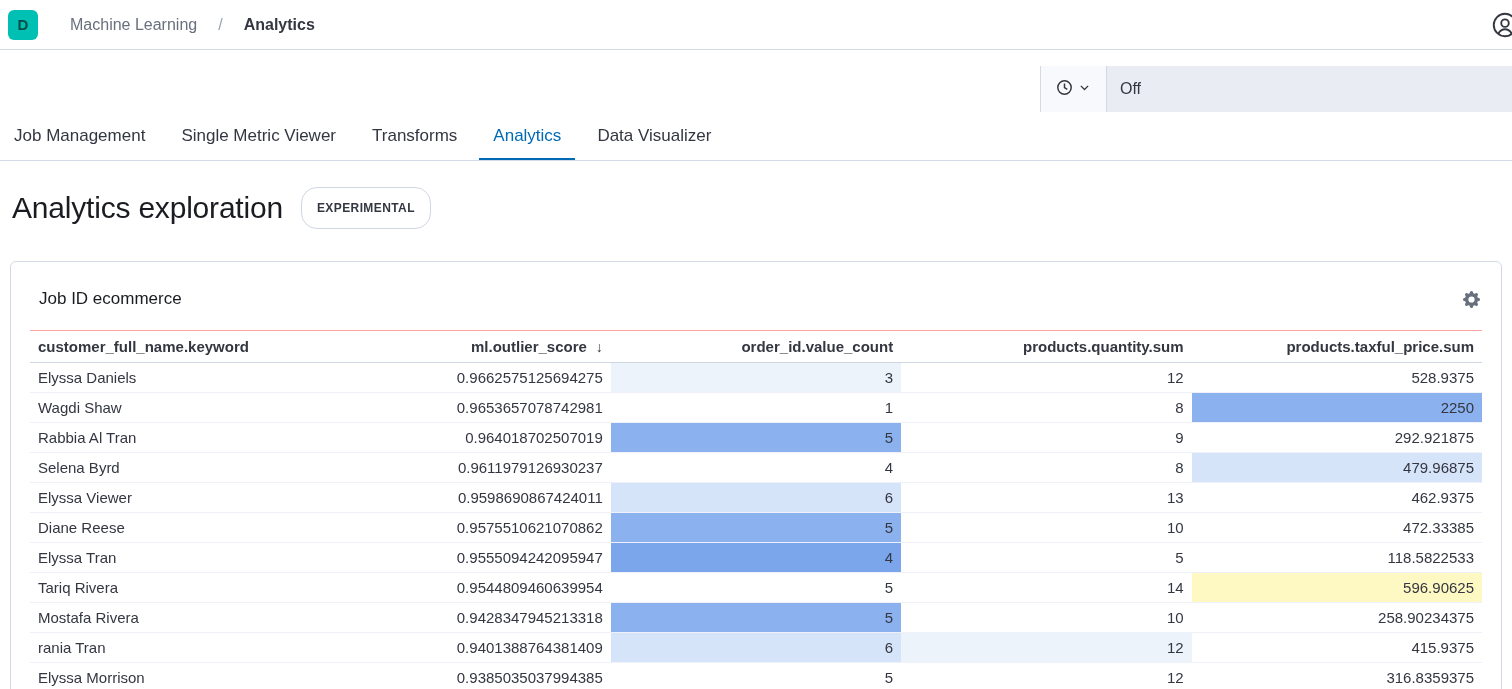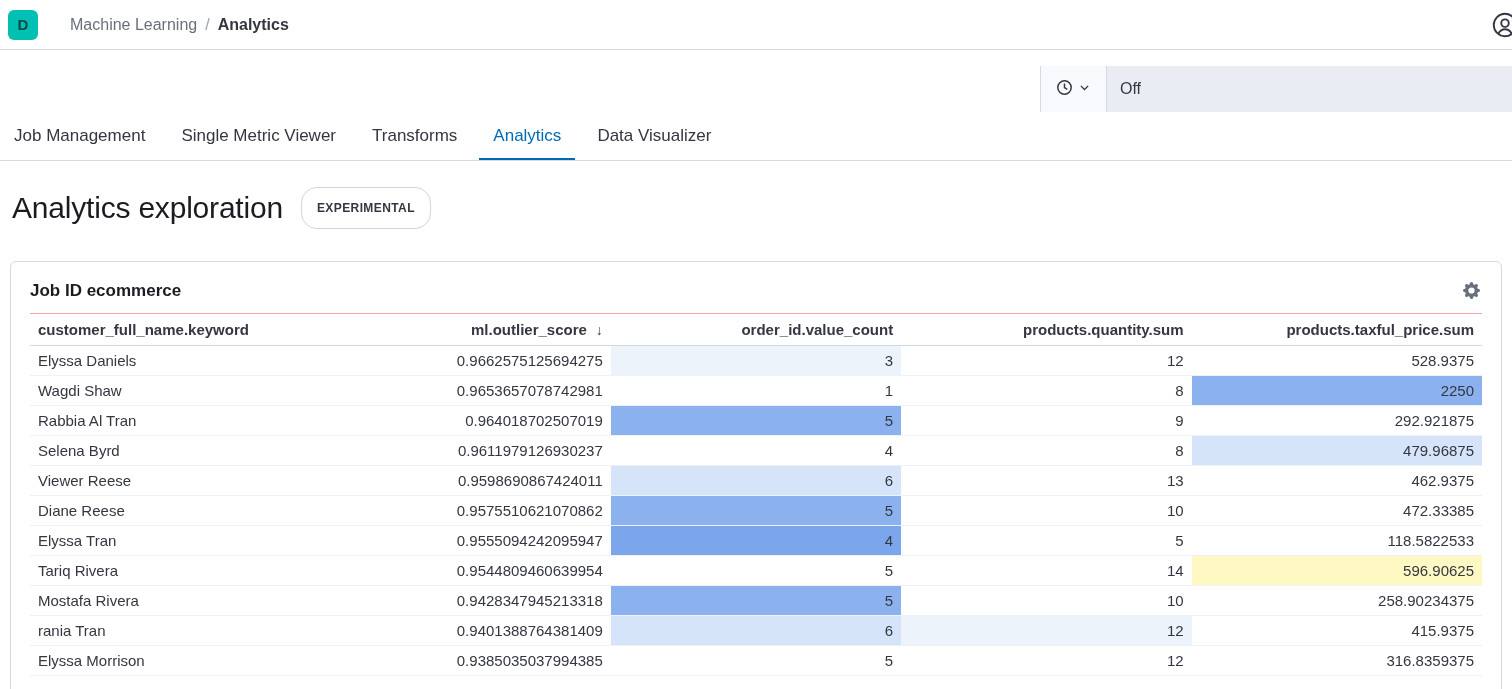--- a/index.html
+++ b/index.html
@@ -7,21 +7,21 @@
   body{
     width:1512px;height:689px;overflow:hidden;
     font-family:"Liberation Sans",sans-serif;
     color:#343741;background:#fff;font-size:15px;
   }
 
   
   .topbar{height:50px;display:flex;align-items:center;border-bottom:1px solid #d3dae6;position:relative;padding-left:8px}
   .space-avatar{width:30px;height:30px;border-radius:6px;display:flex;align-items:center;justify-content:center;
     font-weight:700;font-size:15px;color:#004d47;cursor:pointer;background:#00bfb3}
-  .breadcrumb{margin-left:32px;font-size:16px;display:flex;align-items:center;gap:8px}
+  .breadcrumb{margin-left:32px;font-size:16px;display:flex;align-items:center;gap:21px}
   .crumb-parent{color:#69707d;cursor:pointer}
   .crumb-sep{color:#9aa5b1}
   .crumb-current{font-weight:700;color:#343741}
   .help-btn{position:absolute;right:-8px;top:10px;width:30px;height:30px;background:none;border:none;color:#343741;padding:0;cursor:pointer}
 
   
   .refresh-row{height:62px;position:relative}
   .refresh-bar{position:absolute;top:16px;right:0;width:472px;height:46px;background:#e9edf3;display:flex;align-items:center}
   .quick-btn{width:67px;height:100%;background:#f7f9fc;border:none;border-left:1px solid #d3dae6;border-right:1px solid #d3dae6;
     display:flex;align-items:center;justify-content:center;gap:5px;cursor:pointer;color:#343741}
@@ -36,21 +36,21 @@
   
   .title-row{display:flex;align-items:center;padding:26px 12px 32px}
   .page-title{font-size:30px;font-weight:400;margin:0;color:#1a1c21;letter-spacing:-.2px}
   .badge{margin-left:18px;border:1px solid #cfd7e2;border-radius:16px;padding:13px 15px;font-size:12px;font-weight:700;
     letter-spacing:.4px;color:#343741;background:#fff}
 
   
   .panel{margin:0 10px;border:1px solid #d3dae6;border-radius:6px;padding:18px 19px 0;min-height:434px;
     box-shadow:0 2px 2px -1px rgba(152,162,179,.25);background:#fff}
   .panel-head{display:flex;align-items:center;justify-content:space-between;padding-bottom:12px}
-  .panel-title{font-size:17px;font-weight:700;color:#1a1c21;margin:0}
+  .panel-title{font-size:17px;font-weight:400;color:#1a1c21;margin:9px}
   .gear-btn{background:none;border:none;cursor:pointer;color:#69707d;padding:2px;line-height:0}
 
   
   table{width:100%;border-collapse:collapse;table-layout:fixed;font-size:15px}
   th{font-weight:700;text-align:right;padding:7px 8px;border-top:1px solid #fca5a5;border-bottom:1px solid #cfd7e2;color:#343741;cursor:pointer}
   th:first-child,td:first-child{text-align:left}
   td{text-align:right;padding:6px 8px;border-bottom:1px solid #eef1f7;color:#343741}
   .sort-icon{font-size:14px;margin-left:5px;font-weight:400}
 </style>
 </head>
@@ -168,21 +168,21 @@
           <td>292.921875</td>
         </tr>
         <tr>
           <td>Selena Byrd</td>
           <td>0.9611979126930237</td>
           <td>4</td>
           <td>8</td>
           <td style="background: rgb(214, 228, 249);">479.96875</td>
         </tr>
         <tr>
-          <td>Viewer Reese</td>
+          <td>Elyssa Viewer</td>
           <td>0.9598690867424011</td>
           <td style="background: rgb(214, 228, 249);">6</td>
           <td>13</td>
           <td>462.9375</td>
         </tr>
         <tr>
           <td>Diane Reese</td>
           <td>0.9575510621070862</td>
           <td style="background: rgb(139, 177, 238);">5</td>
           <td>10</td>

